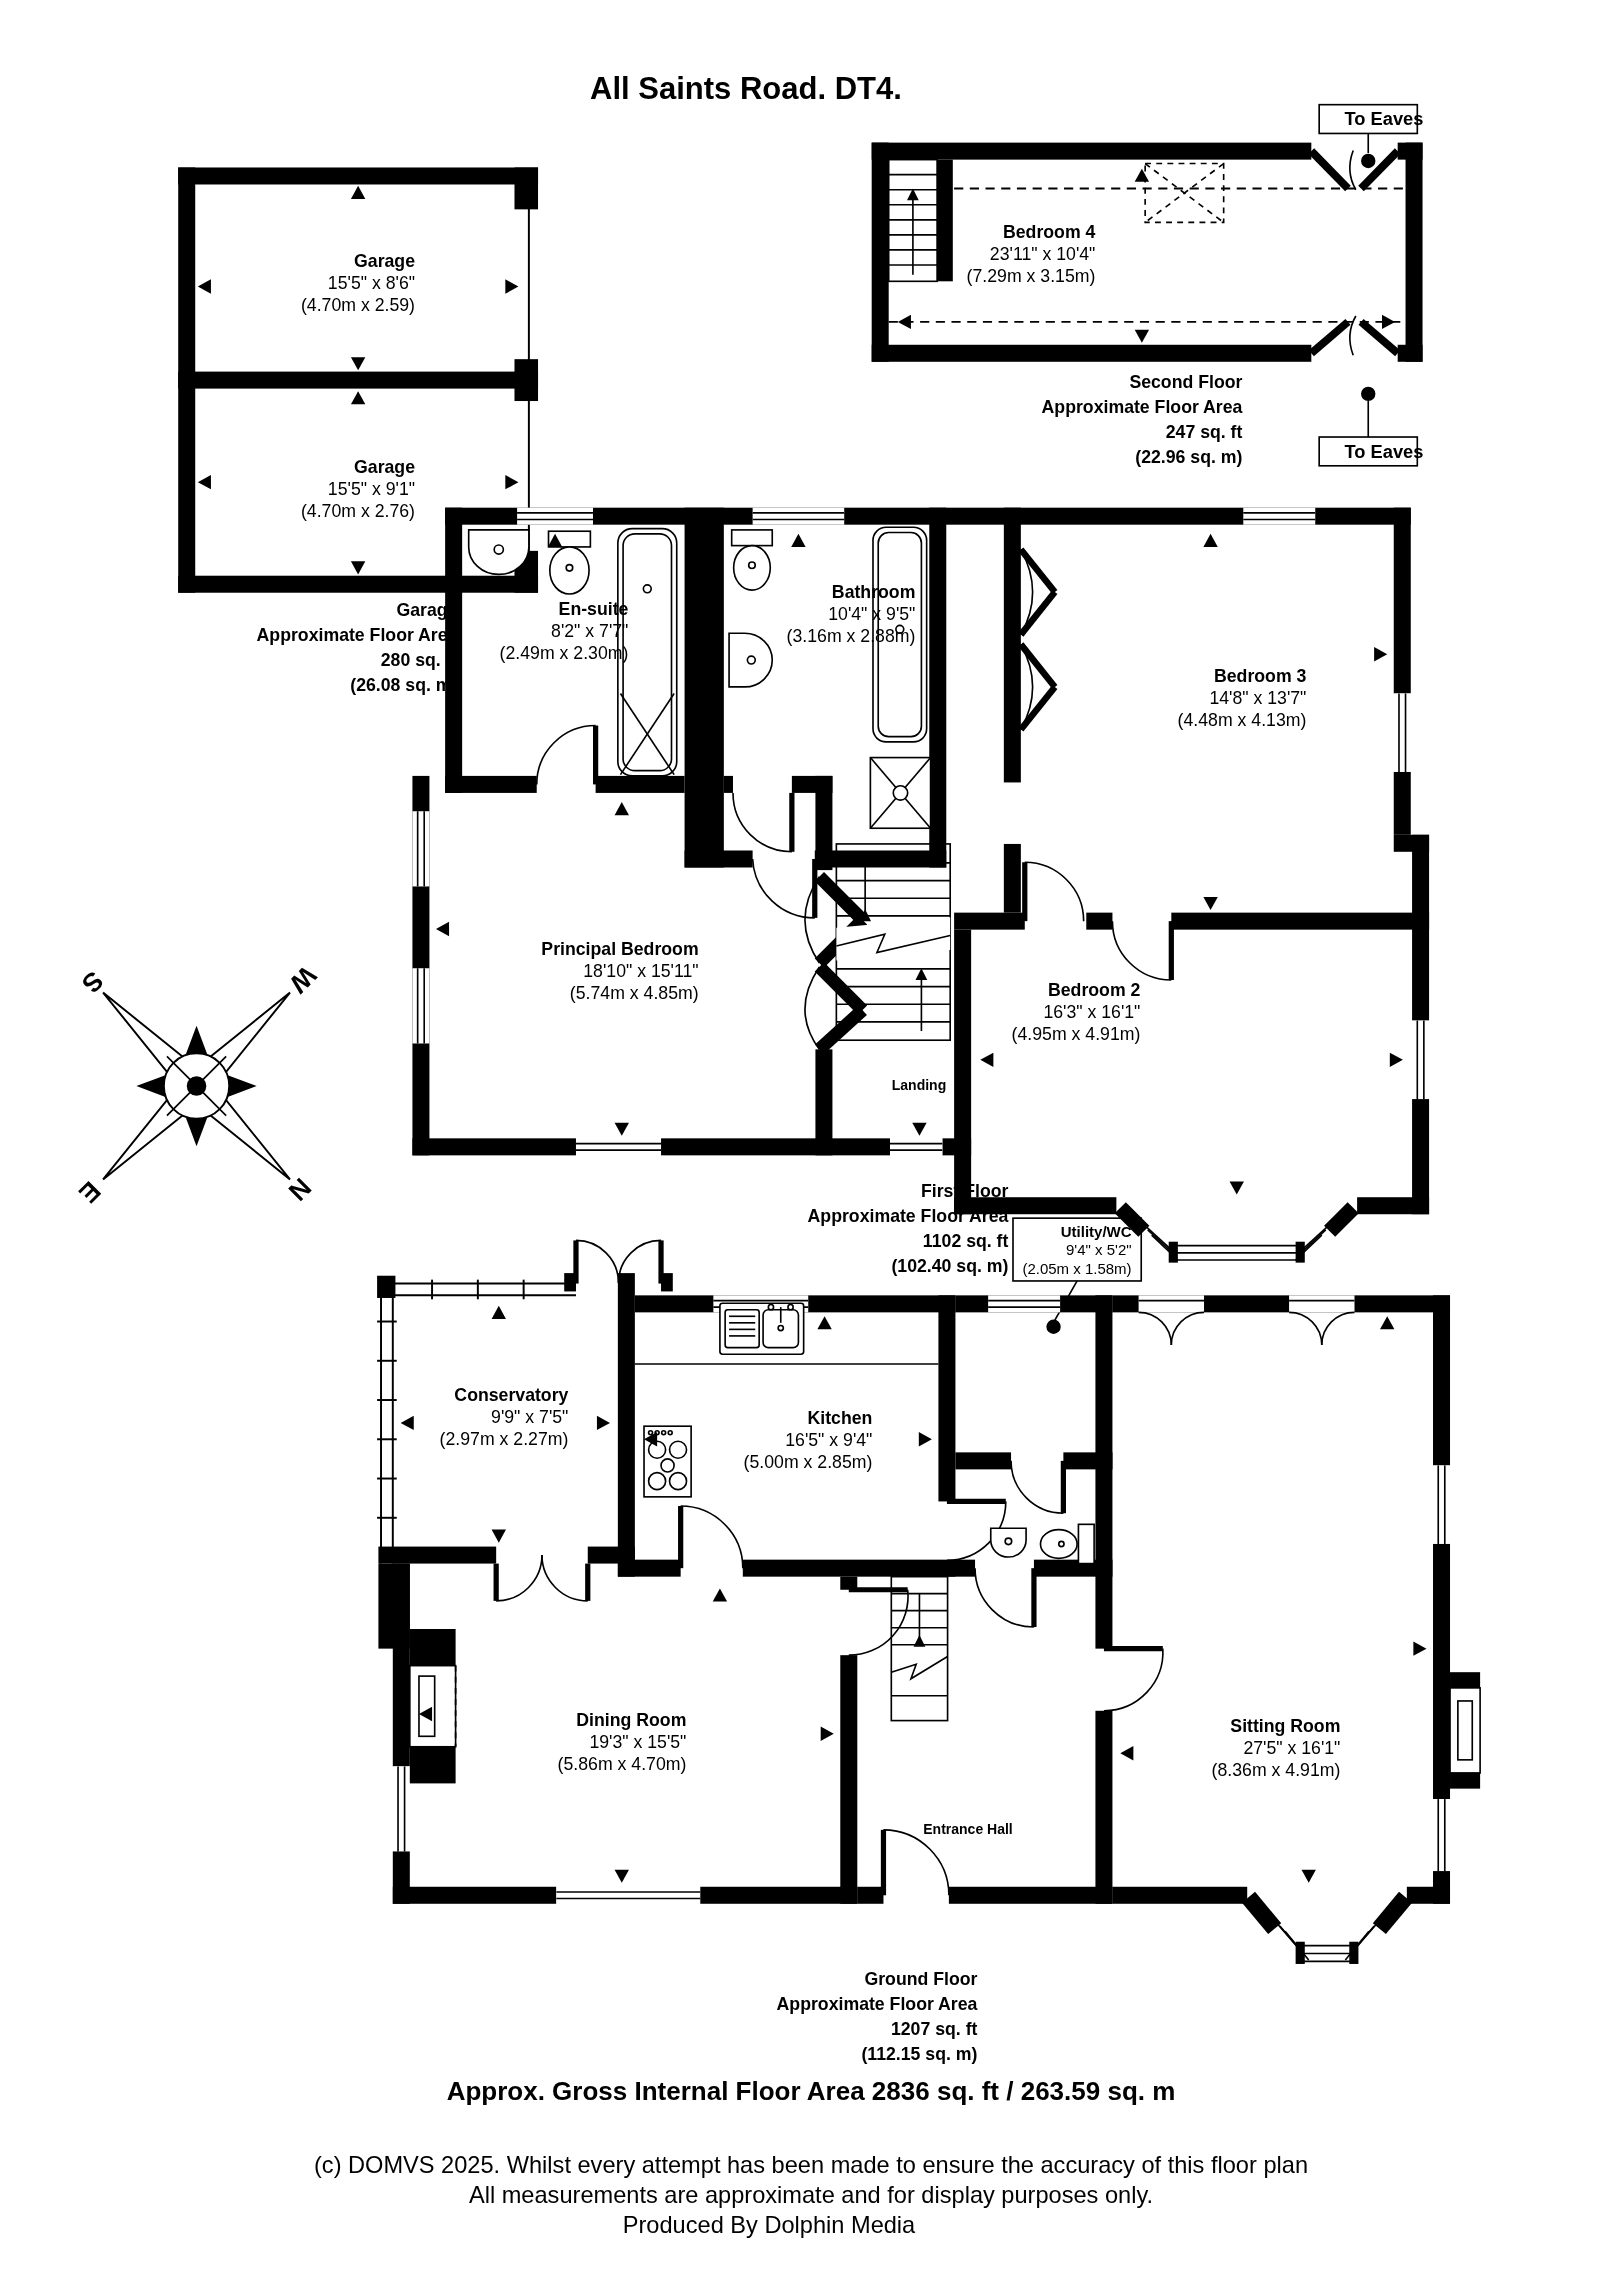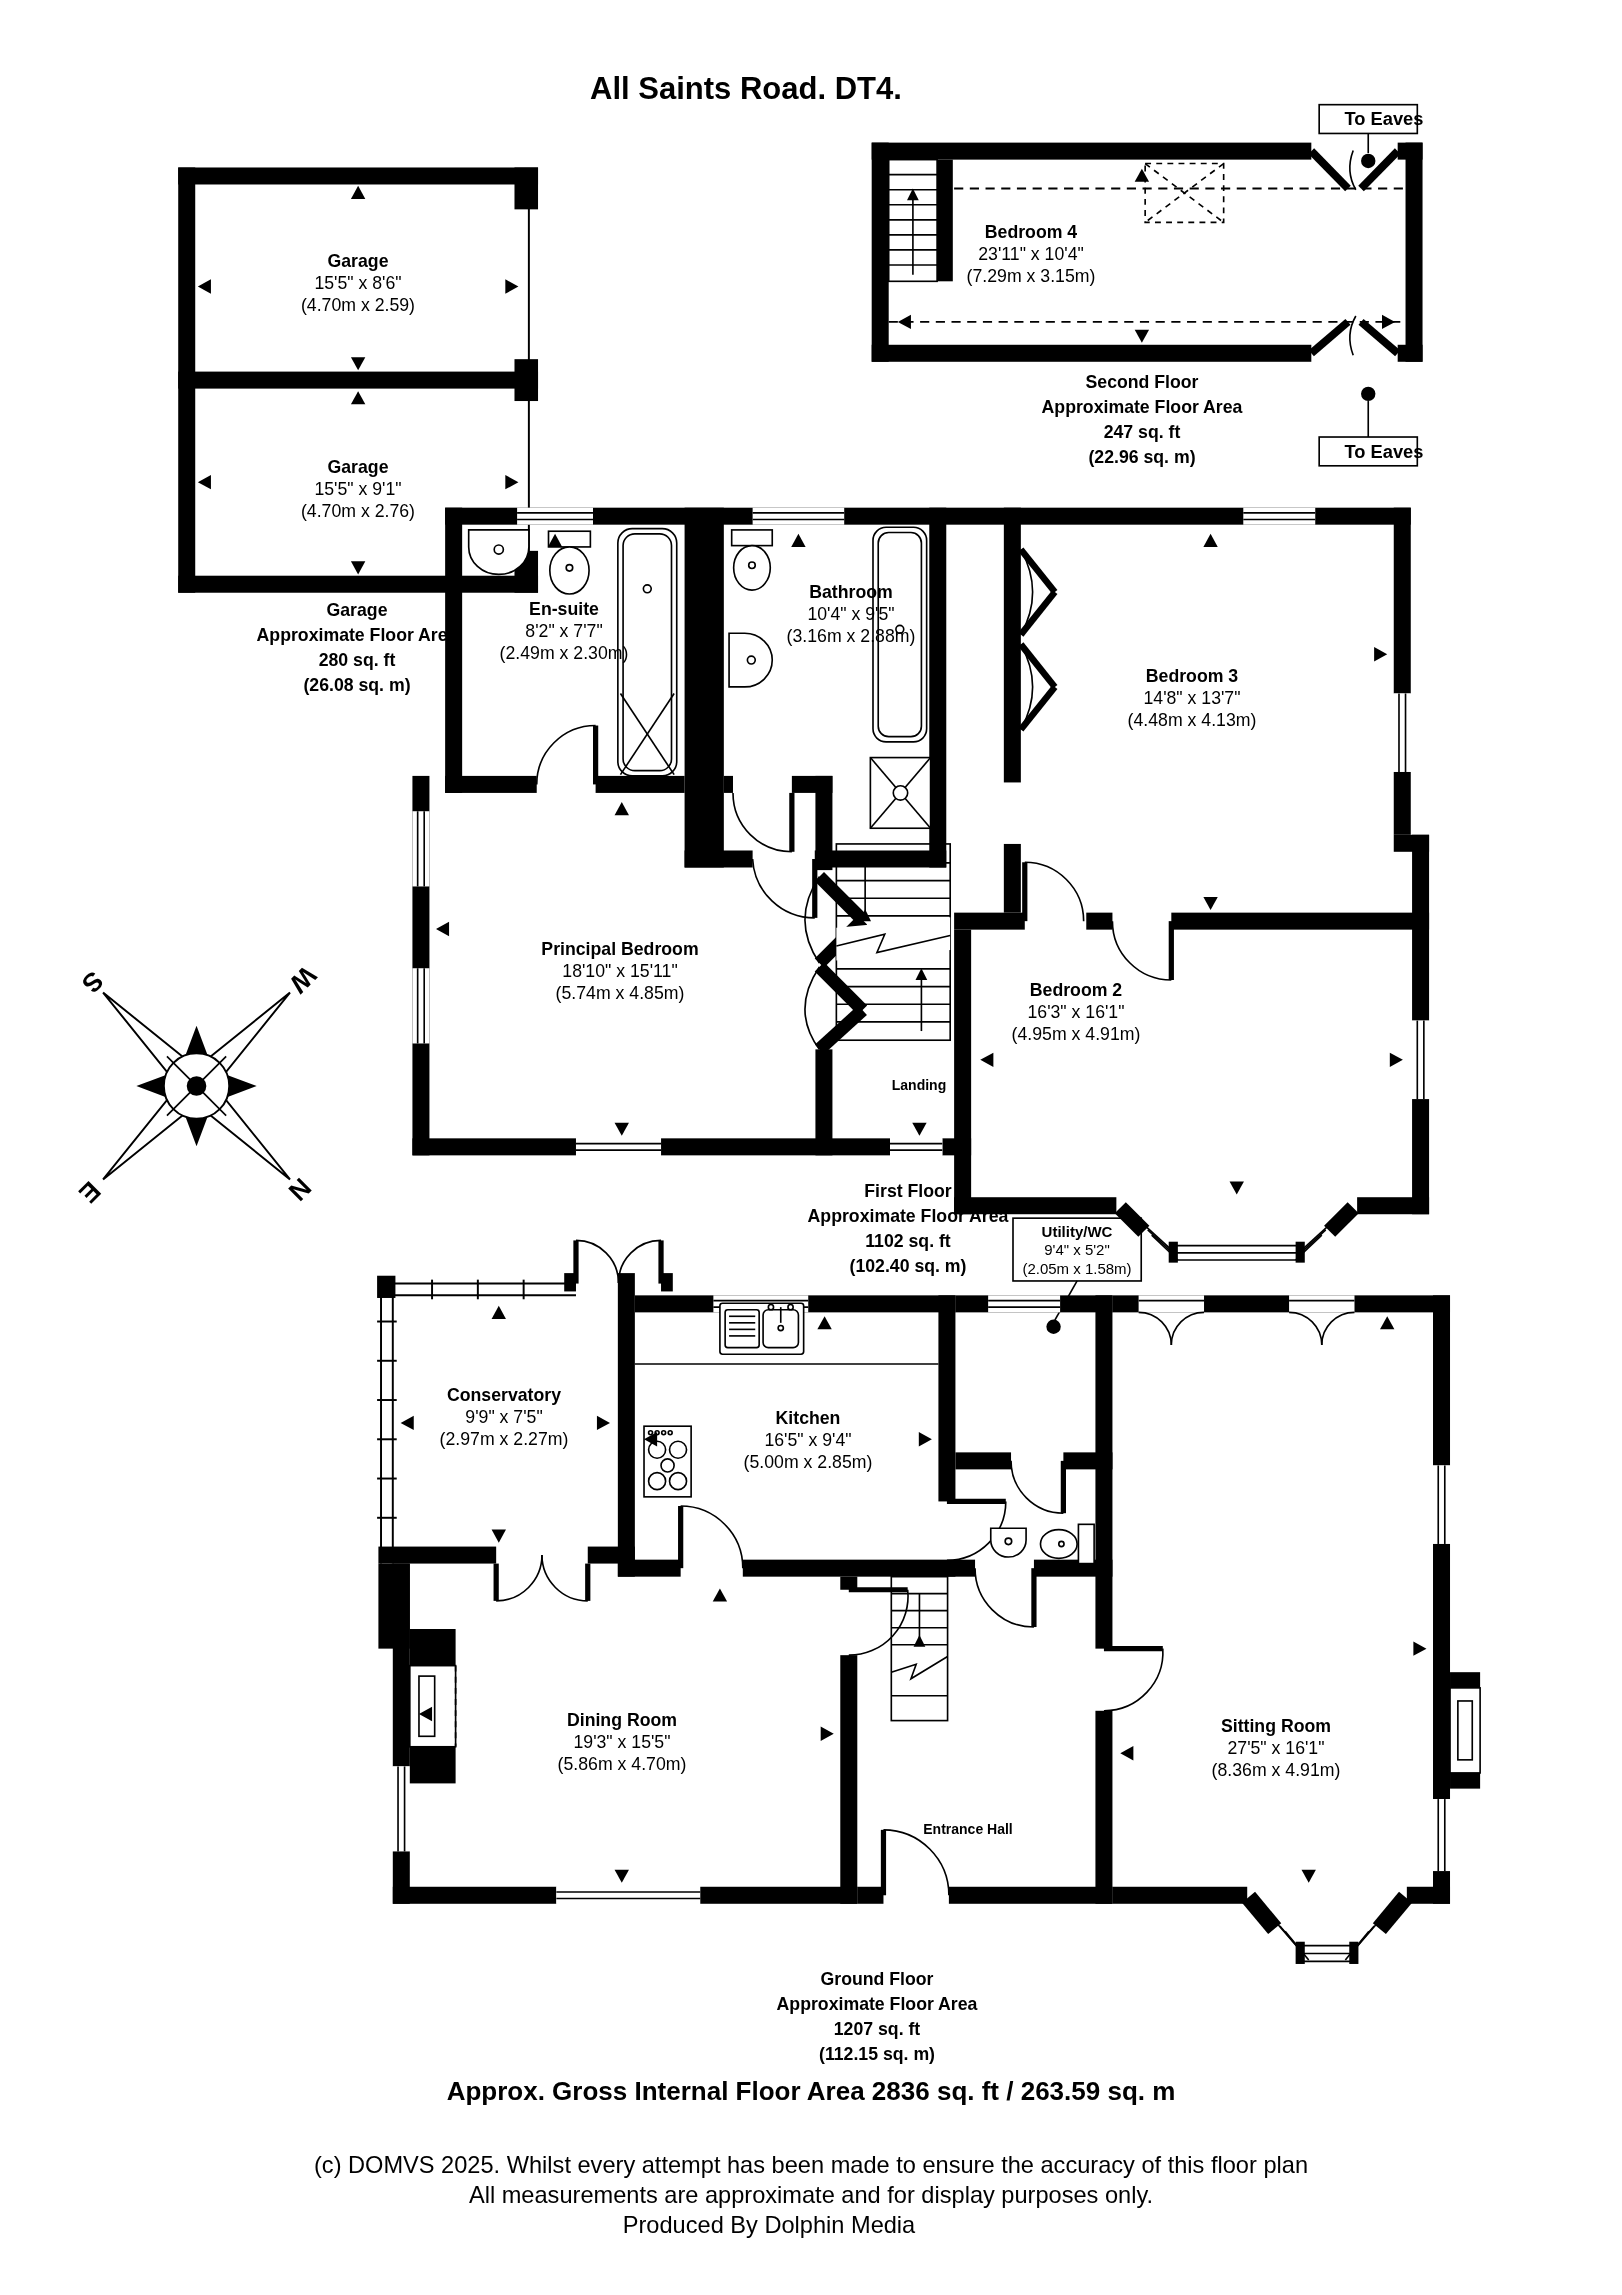--- a/index.html
+++ b/index.html
@@ -1,20 +1,20 @@
 <!DOCTYPE html>
 <html style="font-size:10.5px"><head>
 <meta charset="utf-8">
 <style>
   html,body{margin:0;padding:0;background:#fff;}
   .page{position:relative;width:1623px;height:2295px;background:#fff;overflow:hidden;
         font-family:"Liberation Sans",sans-serif;color:#000;}
   .plan-svg{position:absolute;left:0;top:0;}
   .lbl{position:absolute;transform:translate(-50%,-50%);text-align:center;white-space:nowrap;color:#000;}
-  .lbl span{display:block;}
+  .lbl span{display:block;text-align:right;}
   .room{font-size:17.7px;line-height:22px;}
   .room .nm{font-weight:bold;}
   .area{font-size:17.7px;line-height:25px;font-weight:bold;}
   .single{font-size:14px;font-weight:bold;}
   .eaves{font-size:18.3px;font-weight:bold;margin-left:16px;}
   .boxlbl{font-size:15px;line-height:18.3px;}
   .boxlbl .nm{font-weight:bold;}
   .title{font-size:31px;font-weight:bold;}
   .gross{font-size:26px;font-weight:bold;}
   .fineprint{font-size:23.6px;font-weight:normal;}
@@ -580,21 +580,21 @@
 <div class="lbl room" style="left:564px;top:631px;">
   <span class="nm">En-suite</span>
   <span>8'2" x 7'7"</span>
   <span>(2.49m x 2.30m)</span>
 </div>
 <div class="lbl room" style="left:851px;top:614px;">
   <span class="nm">Bathroom</span>
   <span>10'4" x 9'5"</span>
   <span>(3.16m x 2.88m)</span>
 </div>
-<div class="lbl room" style="left:1192px;top:698px;">
+<div class="lbl room" style="left:1242px;top:698px;">
   <span class="nm">Bedroom 3</span>
   <span>14'8" x 13'7"</span>
   <span>(4.48m x 4.13m)</span>
 </div>
 <div class="lbl room" style="left:620px;top:971px;">
   <span class="nm">Principal Bedroom</span>
   <span>18'10" x 15'11"</span>
   <span>(5.74m x 4.85m)</span>
 </div>
 <div class="lbl room" style="left:1076px;top:1012px;">

